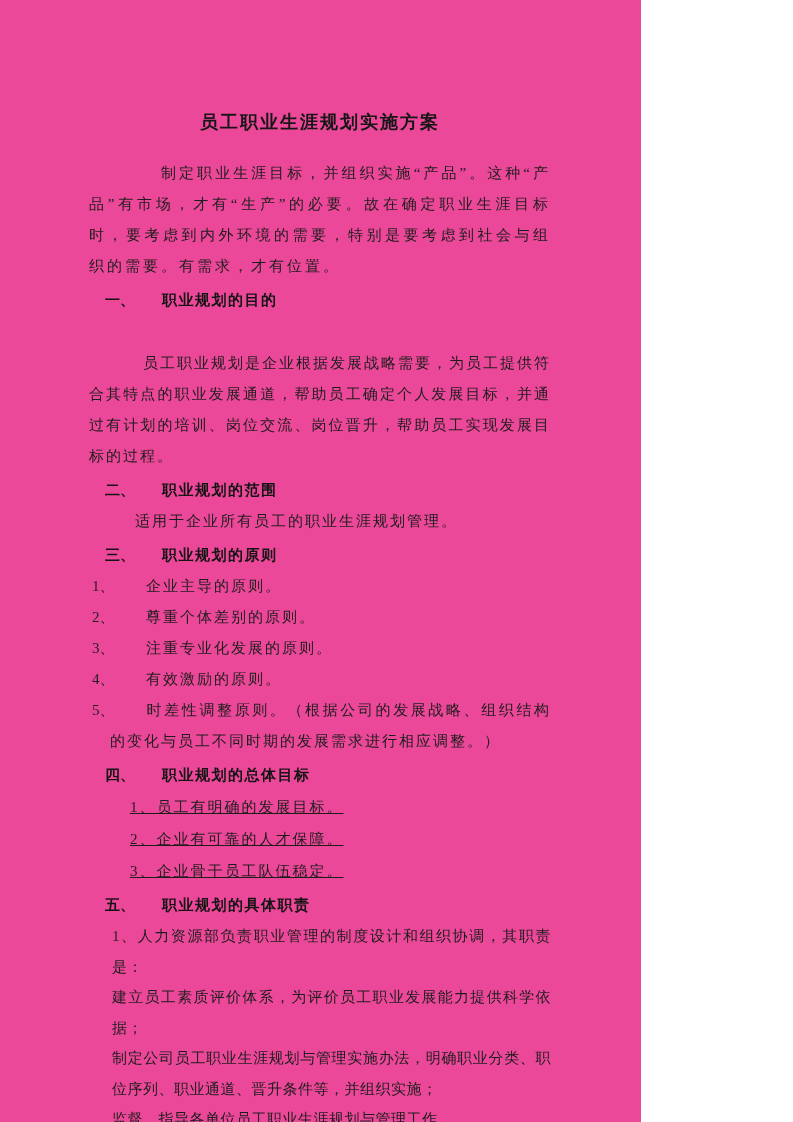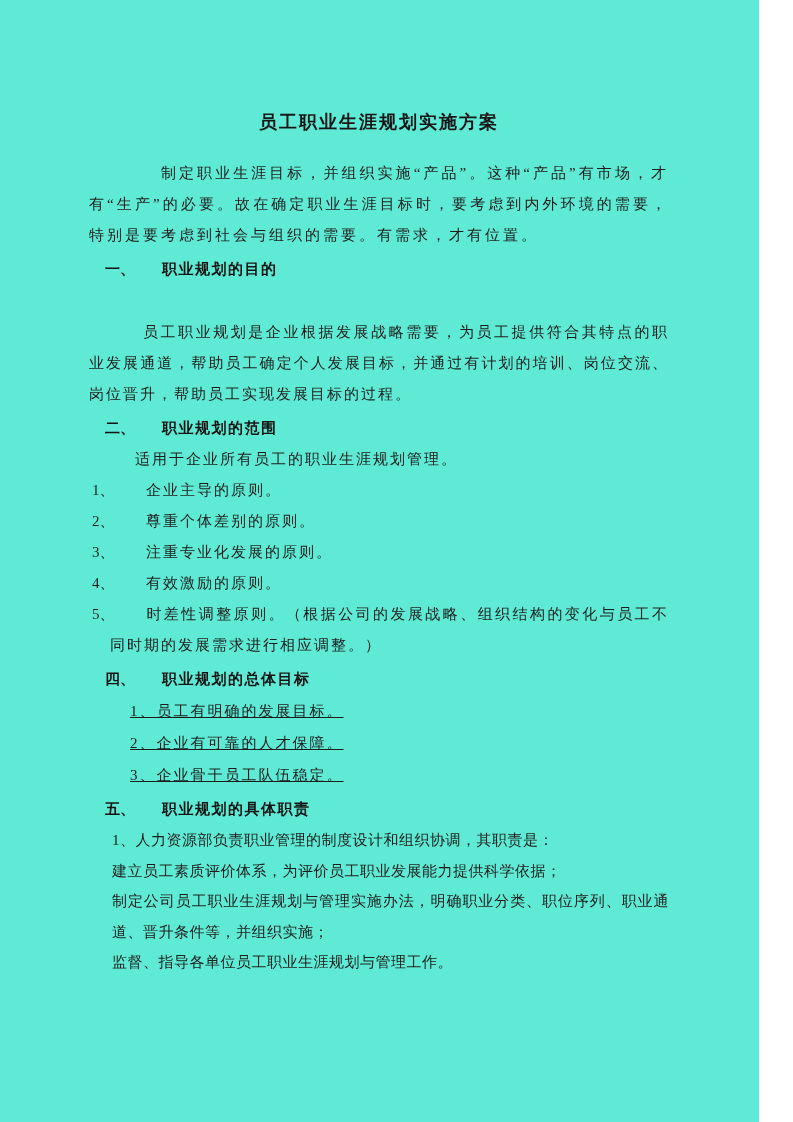--- a/index.html
+++ b/index.html
@@ -2,23 +2,23 @@
 <html lang="zh"><head>
 <meta charset="utf-8">
 <style>
   html, body {
     margin: 0;
     padding: 0;
     background: #ffffff;
   }
   .page {
     position: relative;
-    width: 759px;
+    width: 641px;
     height: 1122px;
-    background: #5eead4;
+    background: #ec4899;
     overflow: hidden;
     box-sizing: border-box;
     padding: 107px 90px 0 89px;
     font-family: "Liberation Serif", "DejaVu Serif", serif;
     color: #1d1d1d;
     font-size: 15px;
     line-height: 31px;
   }
   .doc-title {
     margin: 0 0 21px 0;
@@ -88,20 +88,21 @@
   <h1 class="doc-title">员工职业生涯规划实施方案</h1>
 
   <p class="para indent-xl sp3">制定职业生涯目标，并组织实施“产品”。这种“产品”有市场，才有“生产”的必要。故在确定职业生涯目标时，要考虑到内外环境的需要，特别是要考虑到社会与组织的需要。有需求，才有位置。</p>
 
   <p class="sec-heading"><span class="h-num">一、</span><span>职业规划的目的</span></p>
   <p class="para indent-lg sp2">员工职业规划是企业根据发展战略需要，为员工提供符合其特点的职业发展通道，帮助员工确定个人发展目标，并通过有计划的培训、岗位交流、岗位晋升，帮助员工实现发展目标的过程。</p>
 
   <p class="sec-heading"><span class="h-num">二、</span><span>职业规划的范围</span></p>
   <p class="para indent-md sp2">适用于企业所有员工的职业生涯规划管理。</p>
 
+  <p class="sec-heading"><span class="h-num">三、</span><span>职业规划的原则</span></p>
   <p class="principle"><span class="li-num">1、</span><span>企业主导的原则。</span></p>
   <p class="principle"><span class="li-num">2、</span><span>尊重个体差别的原则。</span></p>
   <p class="principle"><span class="li-num">3、</span><span>注重专业化发展的原则。</span></p>
   <p class="principle"><span class="li-num">4、</span><span>有效激励的原则。</span></p>
   <p class="principle"><span class="li-num">5、</span><span>时差性调整原则。（根据公司的发展战略、组织结构的变化与员工不同时期的发展需求进行相应调整。）</span></p>
 
   <p class="sec-heading"><span class="h-num">四、</span><span>职业规划的总体目标</span></p>
   <p class="sub-item">1、员工有明确的发展目标。</p>
   <p class="sub-item">2、企业有可靠的人才保障。</p>
   <p class="sub-item">3、企业骨干员工队伍稳定。</p>

